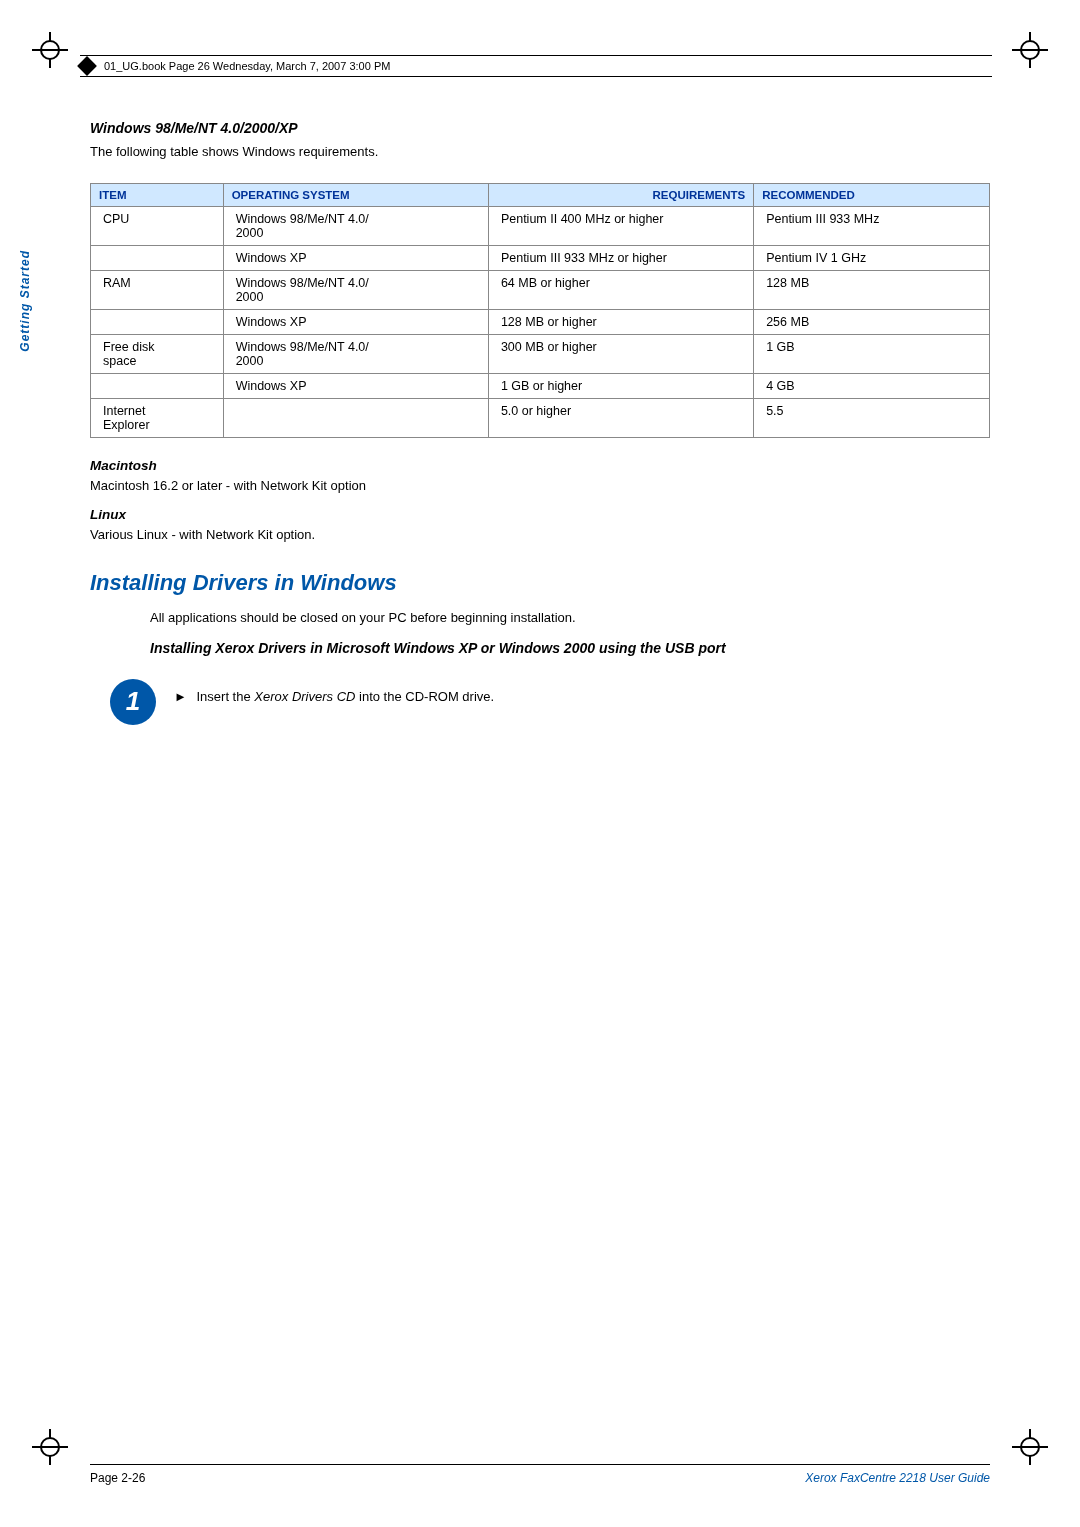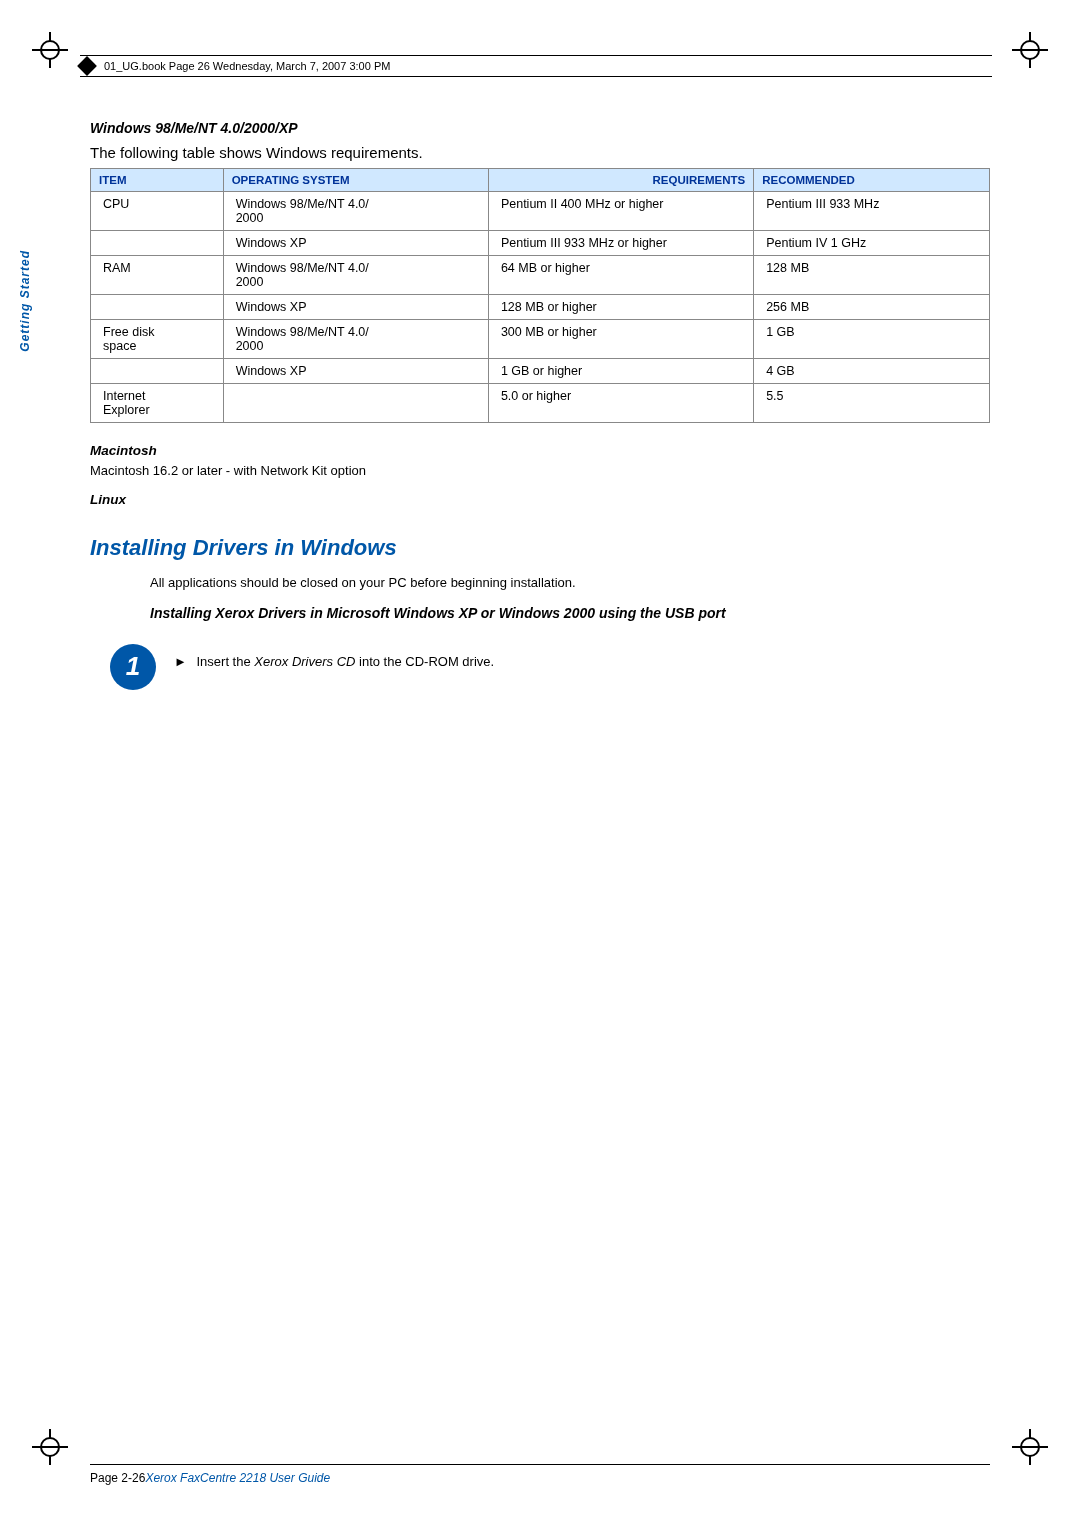--- a/index.html
+++ b/index.html
@@ -85,22 +85,22 @@
 
     
     .section-heading-bold {
       font-size: 14px;
       font-weight: bold;
       font-style: italic;
       margin-bottom: 8px;
     }
 
     .intro-text {
-      font-size: 15px;
-      margin-bottom: 7px;
+      font-size: 13px;
+      margin-bottom: 24px;
     }
 
     
     .requirements-table {
       width: 100%;
       border-collapse: collapse;
       margin-bottom: 20px;
       font-size: 12.5px;
     }
     .requirements-table th {
@@ -204,21 +204,21 @@
       font-style: italic;
     }
 
     
     .footer {
       position: absolute;
       bottom: 42px;
       left: 90px;
       right: 90px;
       display: flex;
-      justify-content: flex-start;
+      justify-content: space-between;
       align-items: center;
       border-top: 1px solid #000;
       padding-top: 6px;
     }
     .footer-left {
       font-size: 12px;
       color: #000;
     }
     .footer-right {
       font-size: 12px;
@@ -364,20 +364,21 @@
       </tbody>
     </table>
 
     <div class="mac-section">
       <div class="sub-heading-bold-italic">Macintosh</div>
       <div class="body-text">Macintosh 16.2 or later - with Network Kit option</div>
     </div>
 
     <div class="linux-section">
       <div class="sub-heading-bold-italic">Linux</div>
+      <div class="body-text">Various Linux - with Network Kit option.</div>
     </div>
 
     <div class="installing-heading">Installing Drivers in Windows</div>
 
     <div class="body-text" style="margin-left:60px;">All applications should be closed on your PC before beginning installation.</div>
 
     <div class="sub-section-heading" style="margin-left:60px; margin-bottom:18px;">Installing Xerox Drivers in Microsoft Windows XP or Windows 2000 using the USB port</div>
 
     <div class="step-container">
       <div class="step-circle">

